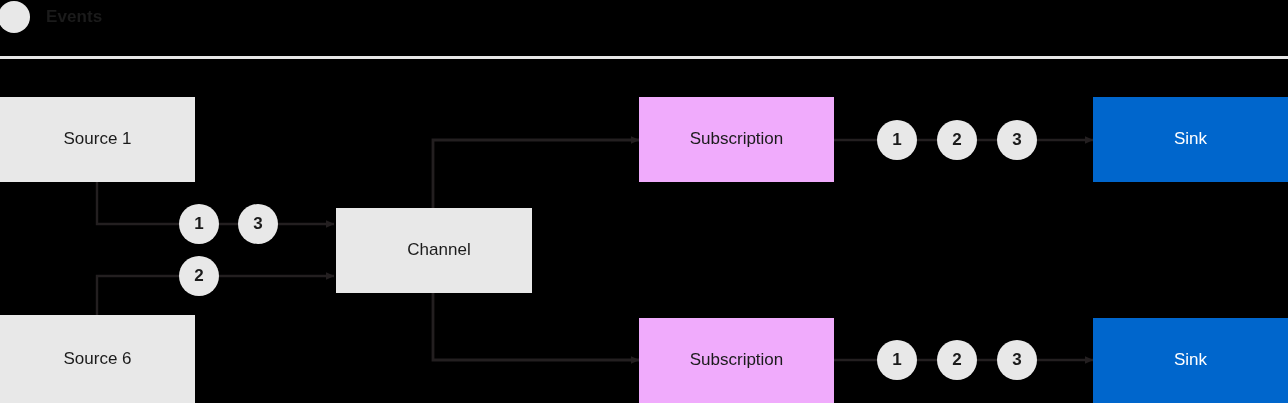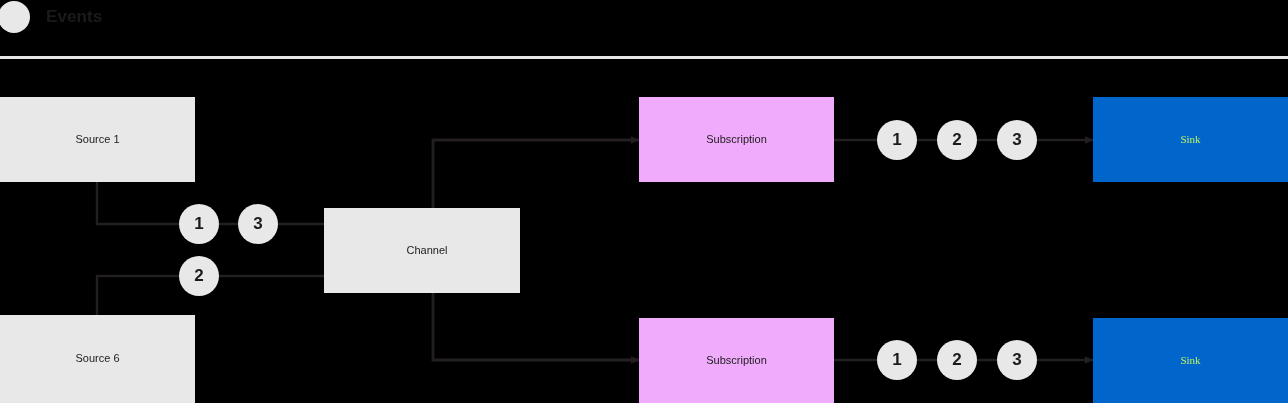--- a/index.html
+++ b/index.html
@@ -69,39 +69,38 @@
     left: 0;
     top: 0;
   }
 
   .node-box {
     position: absolute;
     box-sizing: border-box;
     display: flex;
     align-items: center;
     justify-content: center;
-    font-size: 11px;
+    font-size: 17px;
     line-height: 1.2;
   }
   .node-source {
     background: #e8e8e8;
     color: #1b1b1b;
   }
   .node-channel {
     background: #e8e8e8;
     color: #1b1b1b;
   }
   .node-subscription {
     background: #f0abfc;
     color: #1b1b1b;
   }
   .node-sink {
     background: #0066cc;
-    color: #bef264;
-    font-family: Liberation Serif, serif;
+    color: #ffffff;
   }
 
   .event-dot {
     position: absolute;
     width: 40px;
     height: 40px;
     border-radius: 50%;
     background: #e8e8e8;
     color: #1b1b1b;
     display: flex;
@@ -144,21 +143,21 @@
   </svg>
 
   <div class="node-box node-source" style="left:0px; top:97px; width:195px; height:85px;">
     <span>Source 1</span>
   </div>
 
   <div class="node-box node-source" style="left:0px; top:315px; width:195px; height:88px;">
     <span>Source 6</span>
   </div>
 
-  <div class="node-box node-channel" style="left:324px; top:208px; width:196px; height:85px;padding-left:10px;">
+  <div class="node-box node-channel" style="left:336px; top:208px; width:196px; height:85px;padding-left:10px;">
     <span>Channel</span>
   </div>
 
   <div class="node-box node-subscription" style="left:639px; top:97px; width:195px; height:85px;">
     <span>Subscription</span>
   </div>
 
   <div class="node-box node-subscription" style="left:639px; top:318px; width:195px; height:85px;">
     <span>Subscription</span>
   </div>

